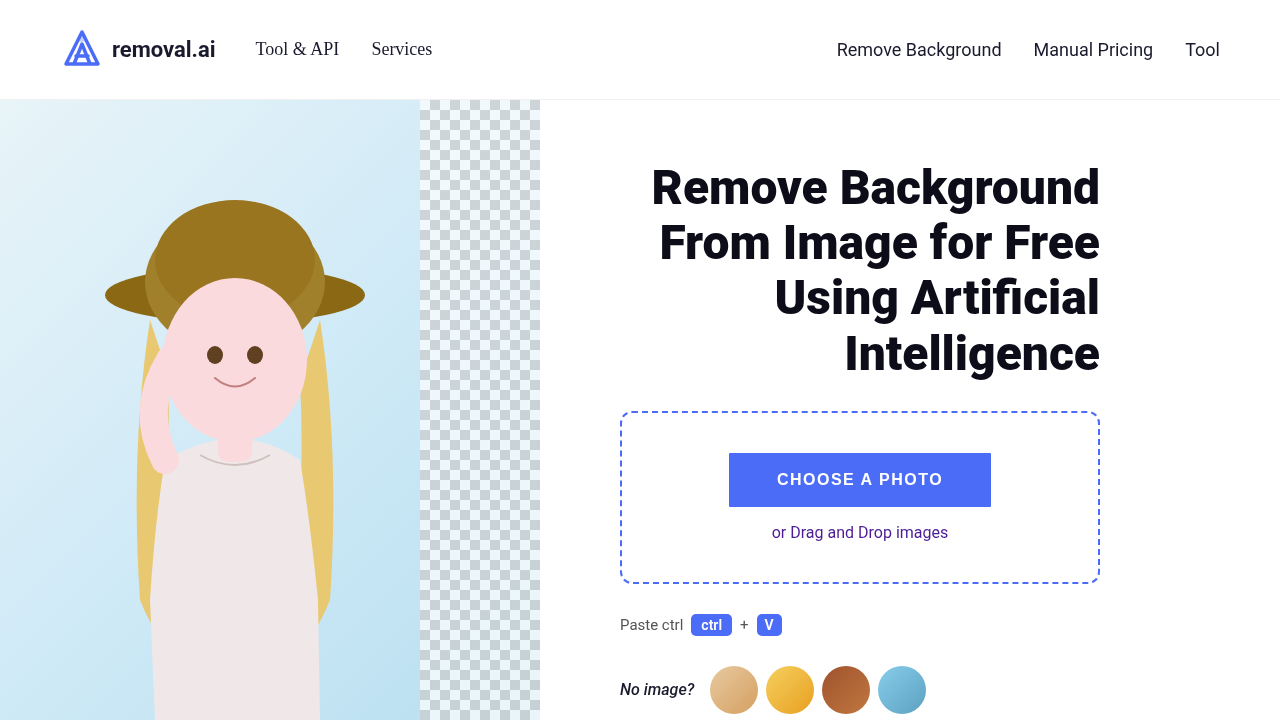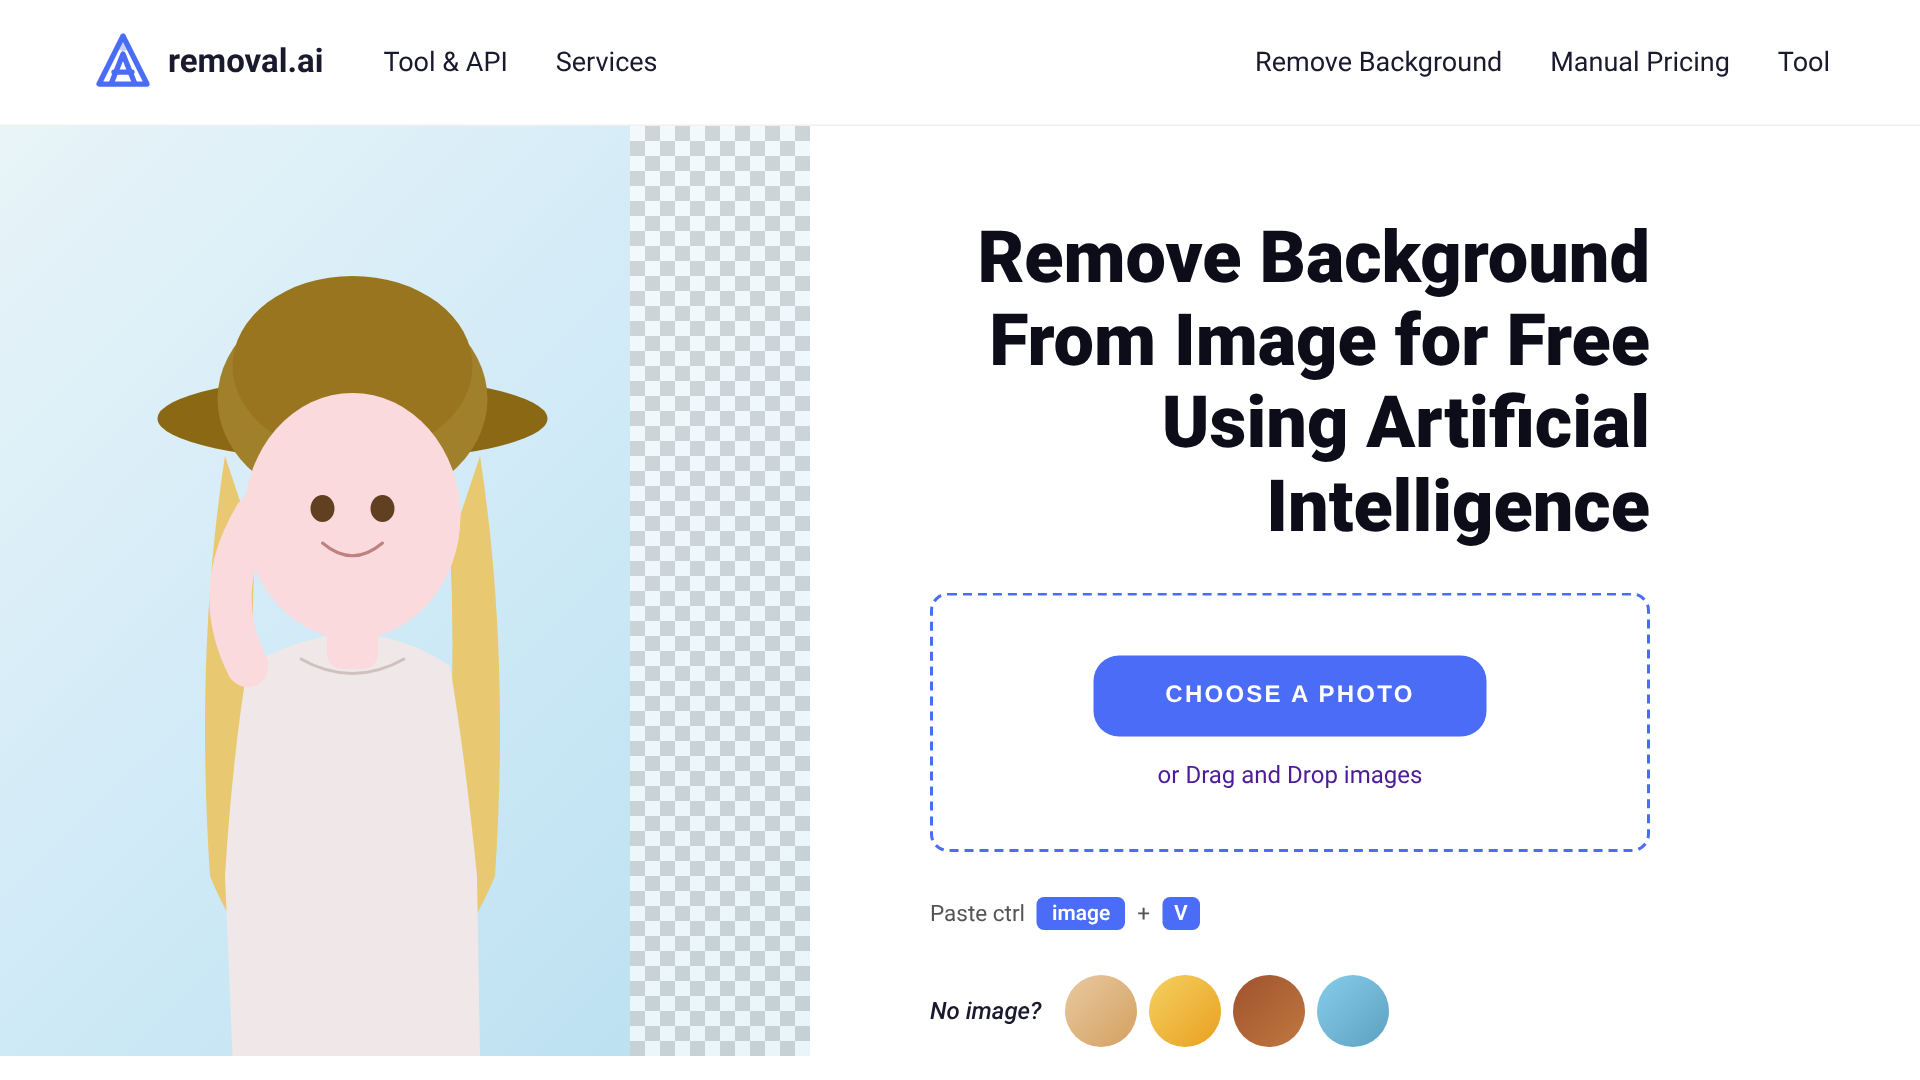--- a/index.html
+++ b/index.html
@@ -4,21 +4,21 @@
   <style>
     * { margin: 0; padding: 0; box-sizing: border-box; }
     body { font-family: -apple-system, BlinkMacSystemFont, 'Segoe UI', Roboto, sans-serif; background: #fff; color: #1a1a2e; }
 
     
     header {
       display: flex;
       align-items: center;
       justify-content: space-between;
       padding: 0 60px;
-      height: 84px;
+      height: 100px;
       border-bottom: 1px solid #f0f0f0;
       position: relative;
       z-index: 10;
       background: #fff;
     }
     .header-left {
       display: flex;
       align-items: center;
       gap: 40px;
     }
@@ -34,20 +34,21 @@
     }
     .logo-text {
       font-size: 22px;
       font-weight: 700;
       color: #1a1a2e;
     }
     .header-nav {
       display: flex;
       gap: 32px;
       align-items: flex-start;
+      font-family: Liberation Serif, serif;
     }
     .nav-link {
       font-size: 18px;
       color: #1a1a2e;
       text-decoration: none;
       font-weight: 400;
       cursor: pointer;
     }
     .header-right {
       display: flex;
@@ -138,21 +139,21 @@
       align-items: center;
       gap: 16px;
       background: #fff;
       max-width: 480px;
       cursor: pointer;
     }
     .choose-photo-btn {
       background: #4a6cf7;
       color: #fff;
       border: none;
-      border-radius: 17px;
+      border-radius: 1px;
       padding: 18px 48px;
       font-size: 16px;
       font-weight: 700;
       letter-spacing: 1.5px;
       text-transform: uppercase;
       cursor: pointer;
       transition: background 0.2s;
     }
     .drag-drop-text {
       font-size: 16px;
@@ -282,21 +283,21 @@
   <div class="hero-content">
     <h1 class="hero-title">Remove Background From Image for Free Using Artificial Intelligence</h1>
 
     <div class="upload-box">
       <button class="choose-photo-btn">CHOOSE A PHOTO</button>
       <span class="drag-drop-text">or Drag and Drop images</span>
     </div>
 
     <div class="paste-area">
       <span class="paste-label">Paste ctrl</span>
-      <span class="key-badge">image</span>
+      <span class="key-badge">ctrl</span>
       <span class="key-plus">+</span>
       <span class="key-v-badge">V</span>
     </div>
 
     <div class="no-image-row">
       <span class="no-image-label">No image?</span>
       <div class="sample-images">
         <div class="sample-img sample-img-1"></div>
         <div class="sample-img sample-img-2"></div>
         <div class="sample-img sample-img-3"></div>

